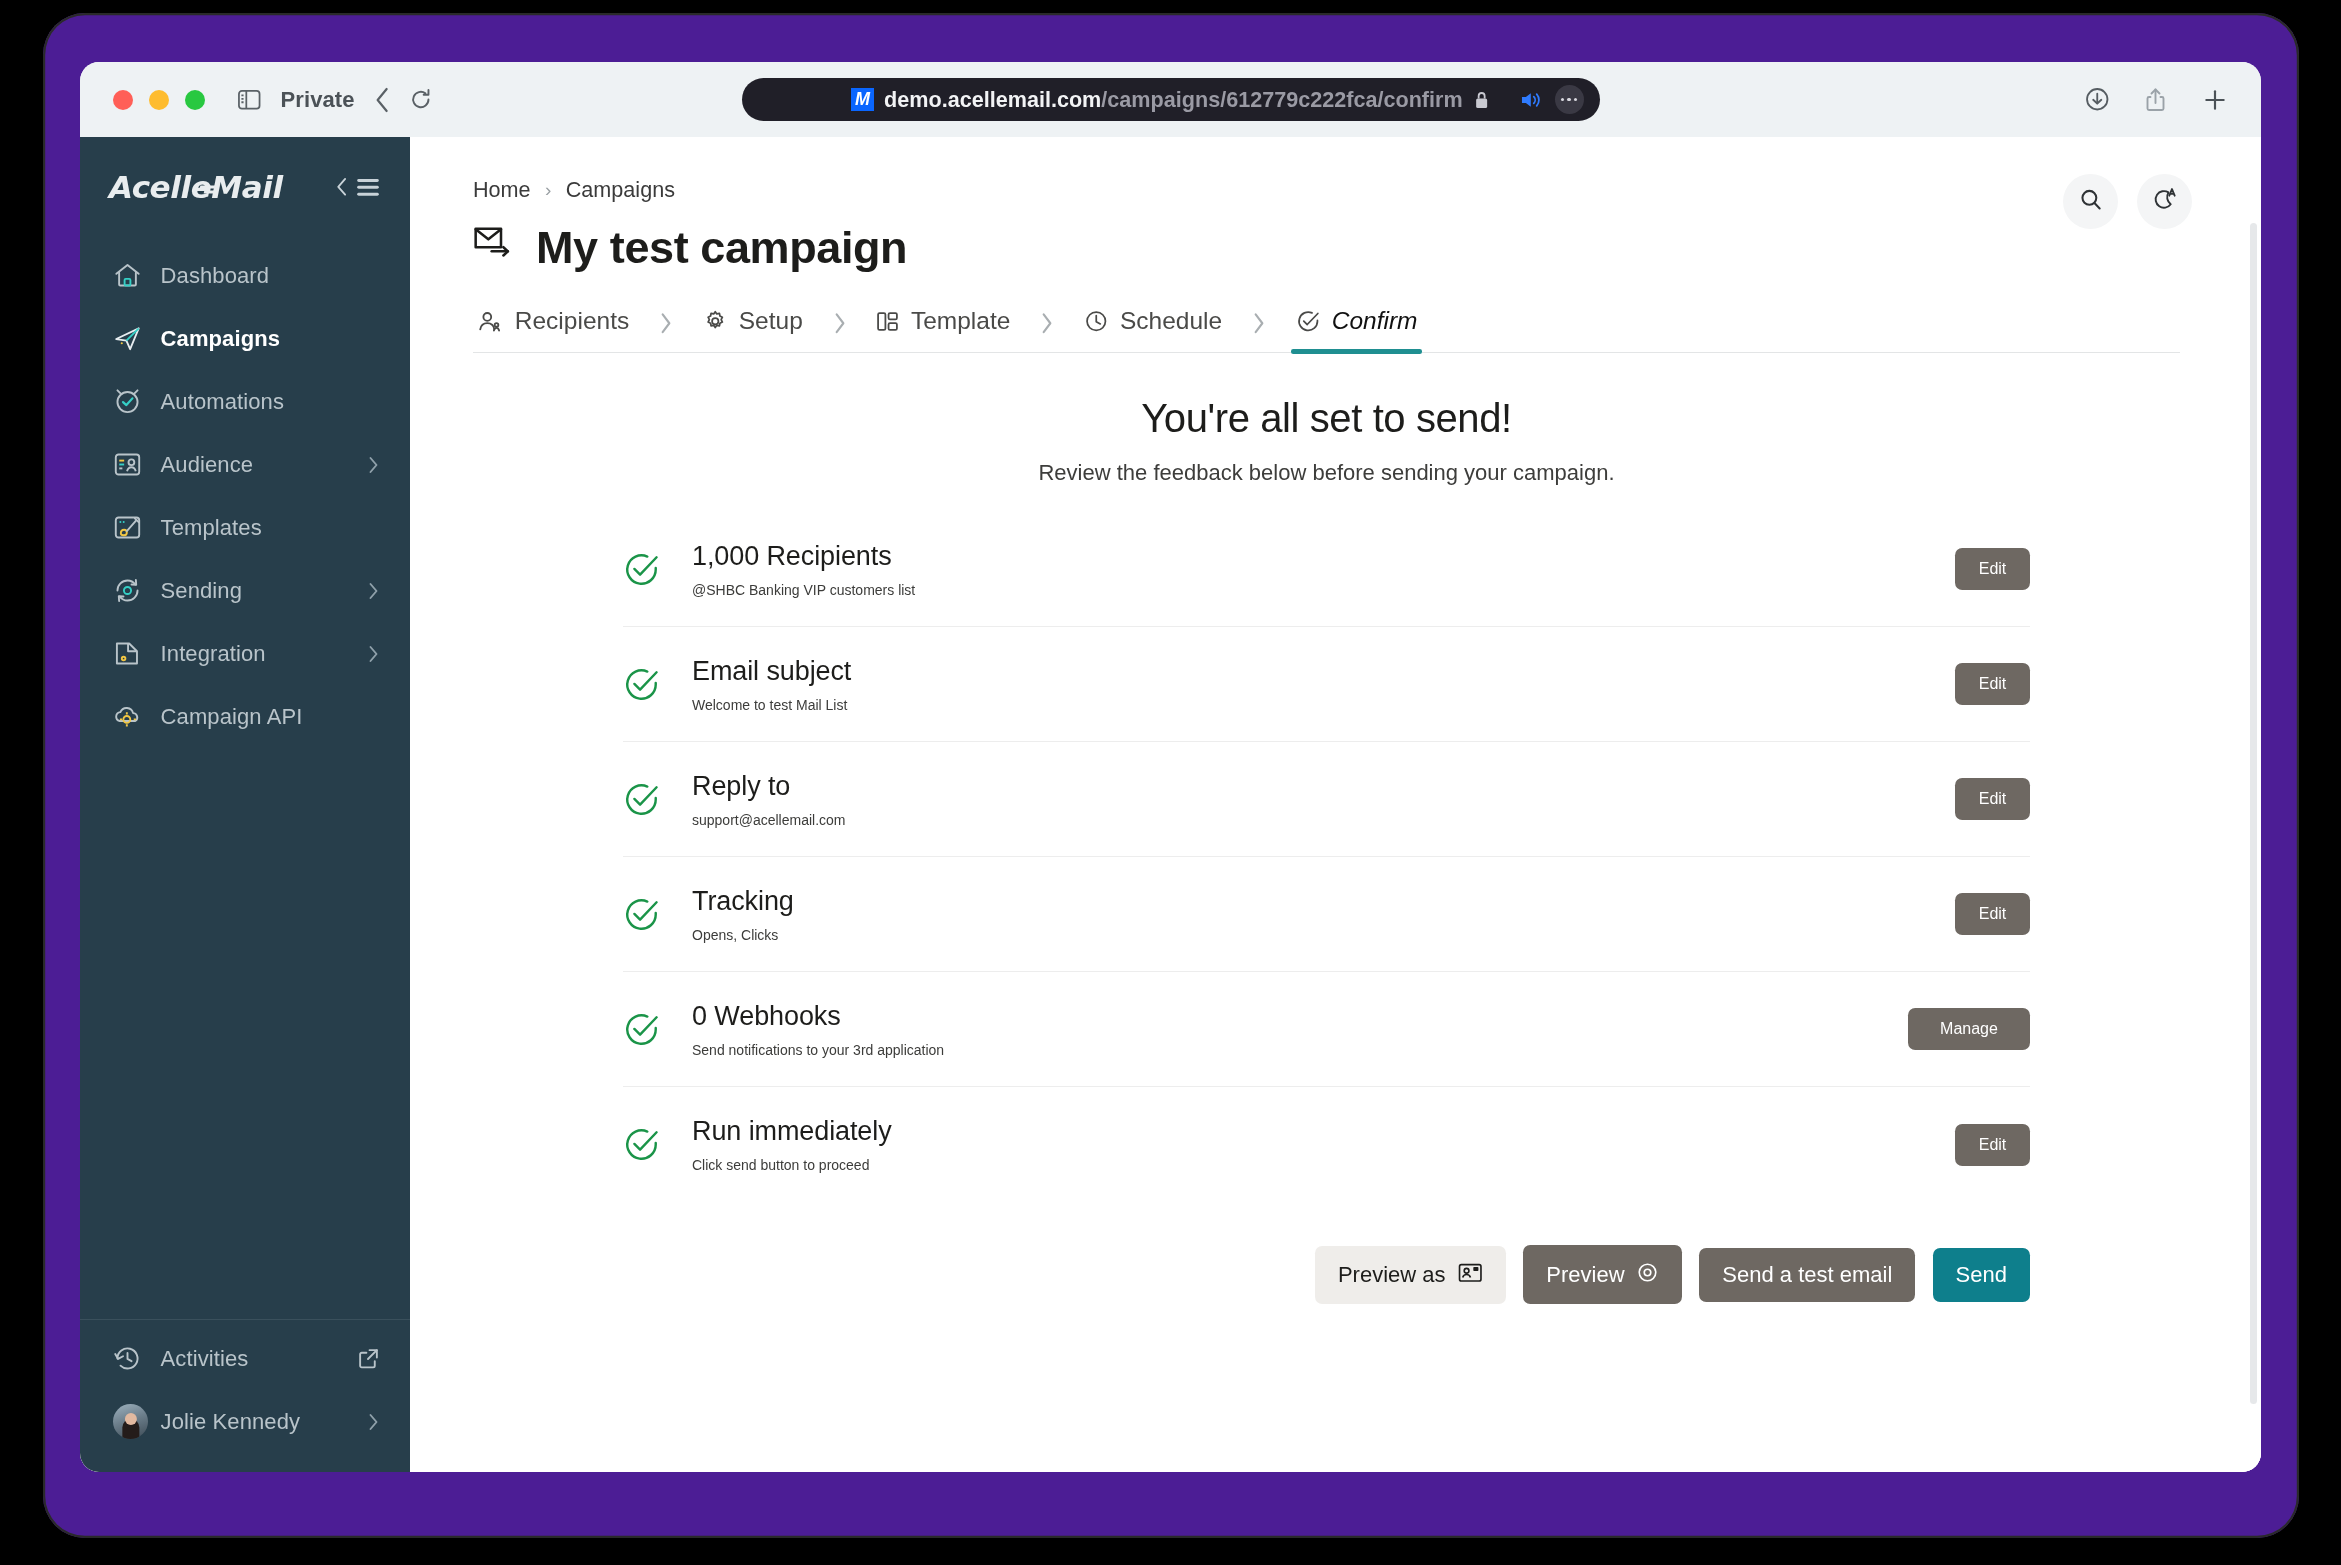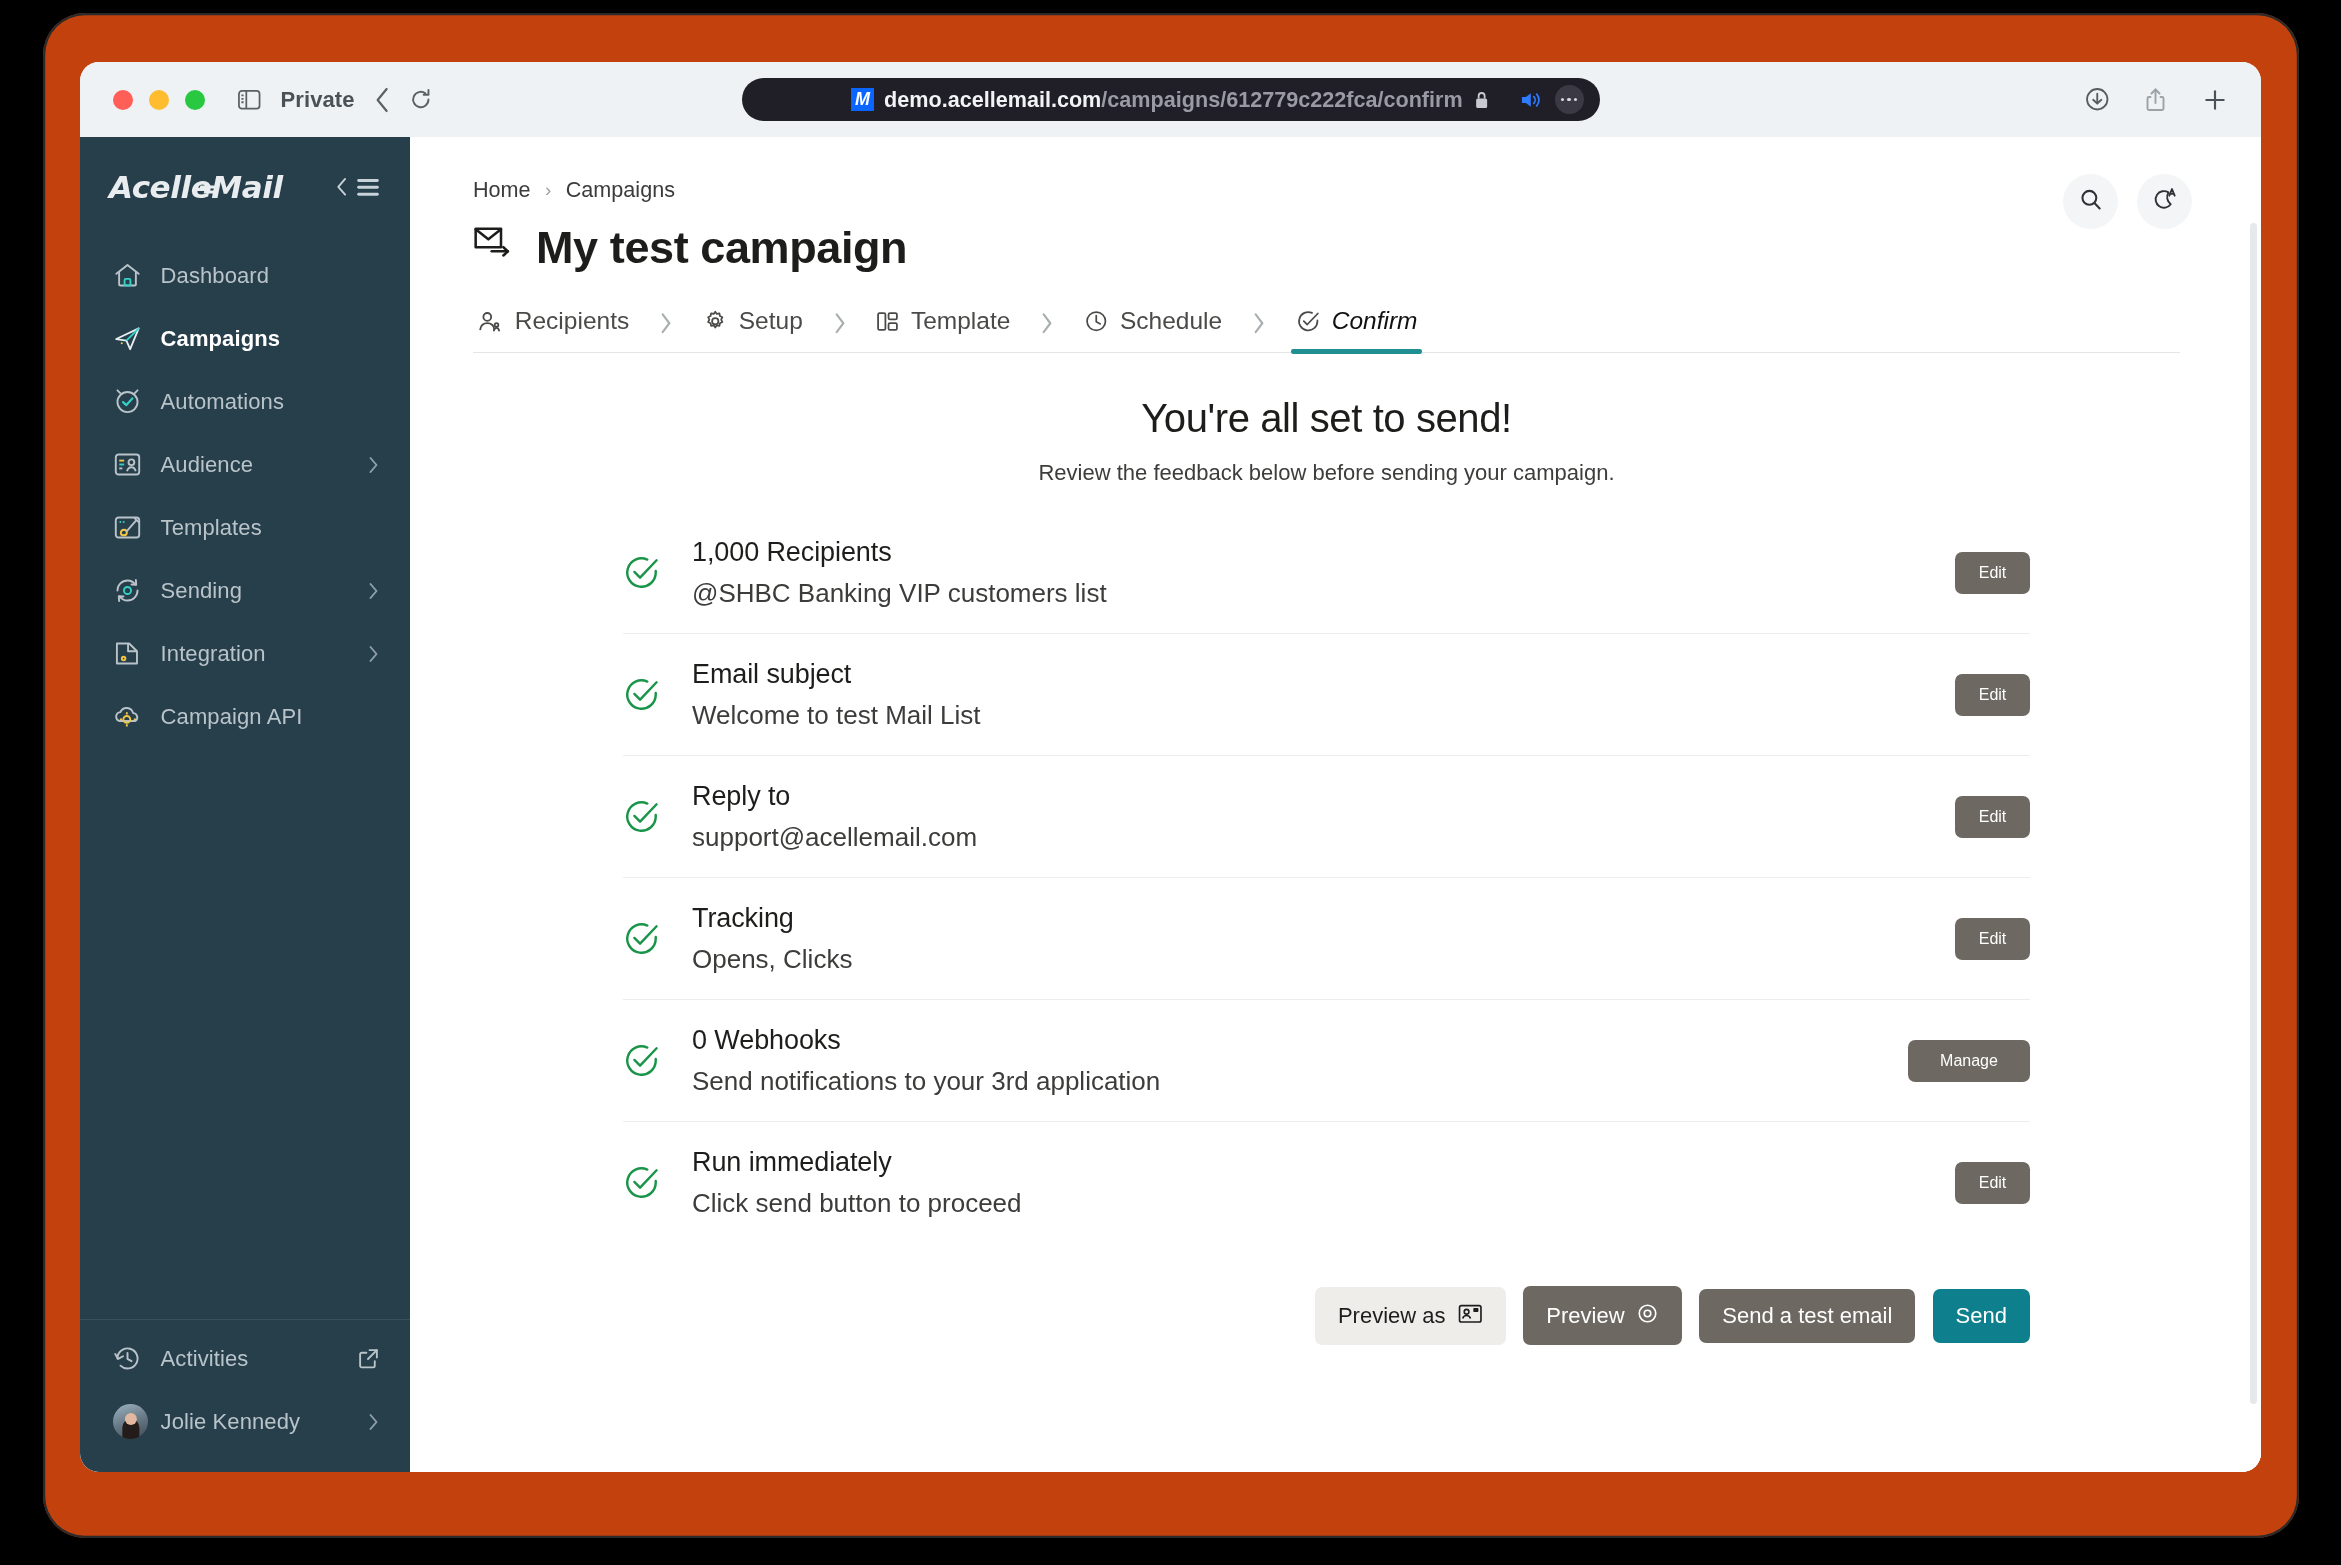--- a/index.html
+++ b/index.html
@@ -8,21 +8,21 @@
     background: #000;
     font-family: "Liberation Sans", sans-serif;
     overflow: hidden;
   }
 
   
   #device {
     position: absolute;
     left: 43px; top: 13px;
     width: 2256px; height: 1525px;
-    background: #c2410c;
+    background: #4c1d95;
     border-radius: 42px;
     box-shadow: 0 0 0 2.2px #2a2a2a inset;
   }
   #screen {
     position: absolute;
     left: 37px; top: 49px;
     width: 2181px; height: 1410px;
     background: #eef2f4;
     border-radius: 19px;
     overflow: hidden;
@@ -178,21 +178,21 @@
   .checklist { margin: 26px 150px 0 150px; }
   .crow {
     display: flex; align-items: center;
     padding: 24.5px 0; border-bottom: 0.7px solid #ededed;
     min-height: 115px;
   }
   .crow:last-child { border-bottom: none; }
   .crow .chk { width: 69px; flex: 0 0 69px; display: flex; align-items: center; justify-content: flex-start; }
   .crow .txt { flex: 1 1 auto; }
   .crow .ttl { font-size: 27px; color: #1d1d1b; font-weight: 400; letter-spacing: -0.1px; }
-  .crow .sub { font-size: 26px; color: #3c3c3a; margin-top: 10px; }
+  .crow .sub { font-size: 14px; color: #3c3c3a; margin-top: 10px; }
   .crow .act { flex: 0 0 auto; margin-left: 14.4px; }
 
   .btn {
     border: none; cursor: pointer; border-radius: 7.2px;
     font-family: "Liberation Sans", sans-serif;
     color: #fff; background: #6e6862;
     font-size: 16px; padding: 13px 21.6px;
     line-height: 1;
   }
   .btn-sm { padding: 13px 21.6px; min-width: 75px; }

